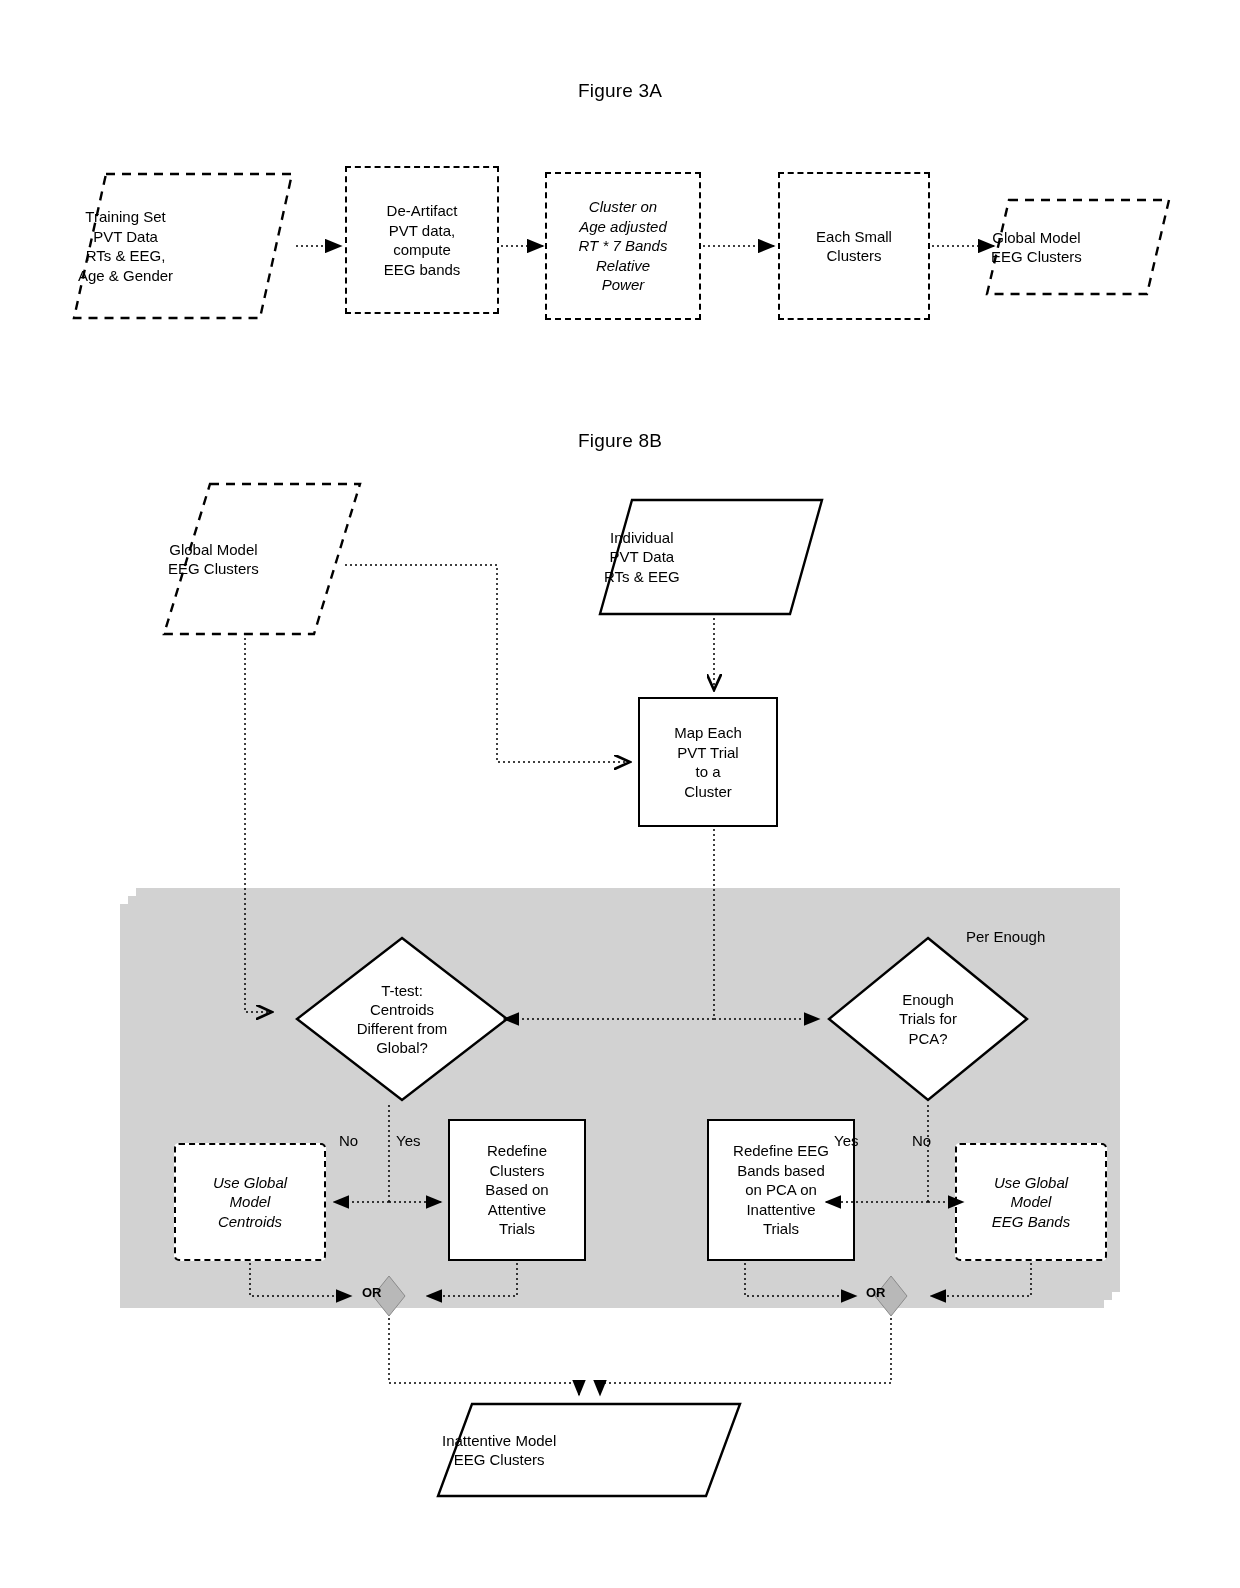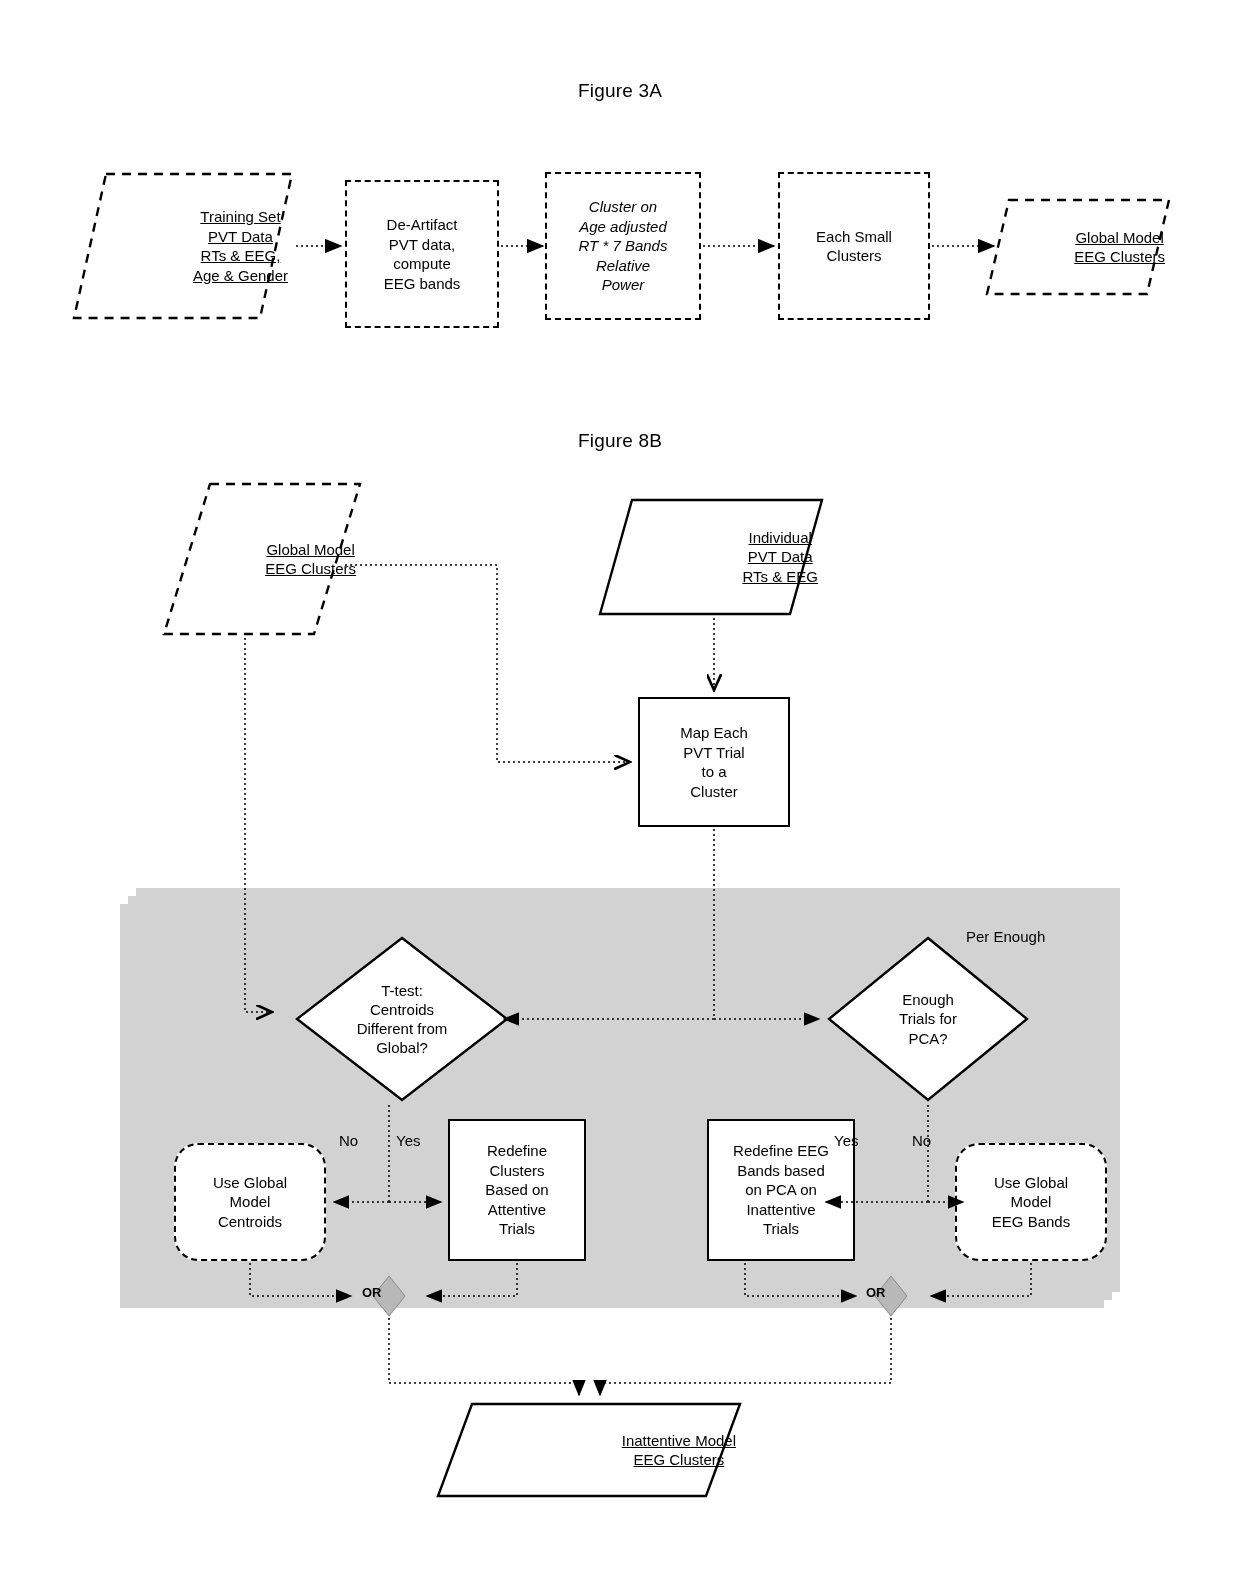--- a/index.html
+++ b/index.html
@@ -1,22 +1,22 @@
 <!DOCTYPE html>
 <html><head>
 <meta charset="utf-8">
 <style>
   html,body{margin:0;padding:0;background:#fff;}
   body{width:1240px;height:1588px;position:relative;font-family:"Liberation Sans",sans-serif;color:#000;overflow:hidden;}
   .fig-title{position:absolute;font-size:19px;text-align:center;letter-spacing:.2px;}
   .node{position:absolute;box-sizing:border-box;display:flex;align-items:center;justify-content:center;text-align:center;line-height:1.30;font-size:15px;background:#fff;}
   .dashed{border:2px dashed #000;}
   .solid{border:2px solid #000;}
-  .rounded{border-radius:24px;}
-  .para{position:absolute;box-sizing:border-box;display:flex;align-items:center;justify-content:flex-end;text-align:center;line-height:1.30;font-size:15px;text-decoration:underline;}
+  .rounded{border-radius:5px;font-style:italic;}
+  .para{position:absolute;box-sizing:border-box;display:flex;align-items:center;justify-content:flex-start;text-align:center;line-height:1.30;font-size:15px;}
   .para-in{position:relative;z-index:2;padding:0 6px;}
   .para-shape{position:absolute;inset:0;}
   .diamond{position:absolute;}
   .diamond .dlabel{position:absolute;inset:0;display:flex;align-items:center;justify-content:center;text-align:center;font-size:15px;line-height:1.28;z-index:3;}
   .panel{position:absolute;background:#d2d2d2;}
   svg.overlay{position:absolute;left:0;top:0;width:1240px;height:1588px;pointer-events:none;}
   .lbl{position:absolute;font-size:15px;}
   .orlbl{position:absolute;font-size:13px;font-weight:bold;z-index:5;}
   .percl{position:absolute;font-size:15px;z-index:4;}
 </style>
@@ -28,21 +28,21 @@
 <div class="para" style="left:72px;top:172px;width:222px;height:148px;">
   <svg class="para-shape" viewBox="0 0 222 148" preserveAspectRatio="none">
     <polygon points="34,2 220,2 188,146 2,146" fill="#fff" stroke="#000" stroke-width="2.4" stroke-dasharray="9,7"></polygon>
   </svg>
   <div class="para-in" style="white-space:pre-line;">Training Set
 PVT Data
 RTs &amp; EEG,
 Age &amp; Gender</div>
 </div>
 
-<div class="node dashed" style="left:345px;top:180px;width:154px;height:148px;">
+<div class="node dashed" style="left:345px;top:166px;width:154px;height:148px;">
   <span style="white-space:pre-line;">De-Artifact
 PVT data,
 compute
 EEG bands</span>
 </div>
 
 <div class="node dashed" style="left:545px;top:172px;width:156px;height:148px;font-style:italic;">
   <span style="white-space:pre-line;">Cluster on
 Age adjusted
 RT * 7 Bands
@@ -80,21 +80,21 @@
 
 <div class="para" style="left:598px;top:498px;width:226px;height:118px;">
   <svg class="para-shape" viewBox="0 0 226 118" preserveAspectRatio="none">
     <polygon points="34,2 224,2 192,116 2,116" fill="#fff" stroke="#000" stroke-width="2.4"></polygon>
   </svg>
   <div class="para-in" style="white-space:pre-line;">Individual
 PVT Data
 RTs &amp; EEG</div>
 </div>
 
-<div class="node solid" style="left:638px;top:697px;width:152px;height:130px;">
+<div class="node solid" style="left:638px;top:697px;width:140px;height:130px;">
   <span style="white-space:pre-line;">Map Each
 PVT Trial
 to a
 Cluster</span>
 </div>
 
 <div class="diamond" style="left:294px;top:935px;width:216px;height:168px;">
   <svg viewBox="0 0 216 168" preserveAspectRatio="none" style="width:216px;height:168px;">
     <polygon points="108,3 213,84 108,165 3,84" fill="#ffffff" stroke="#000" stroke-width="2.4"></polygon>
   </svg>

